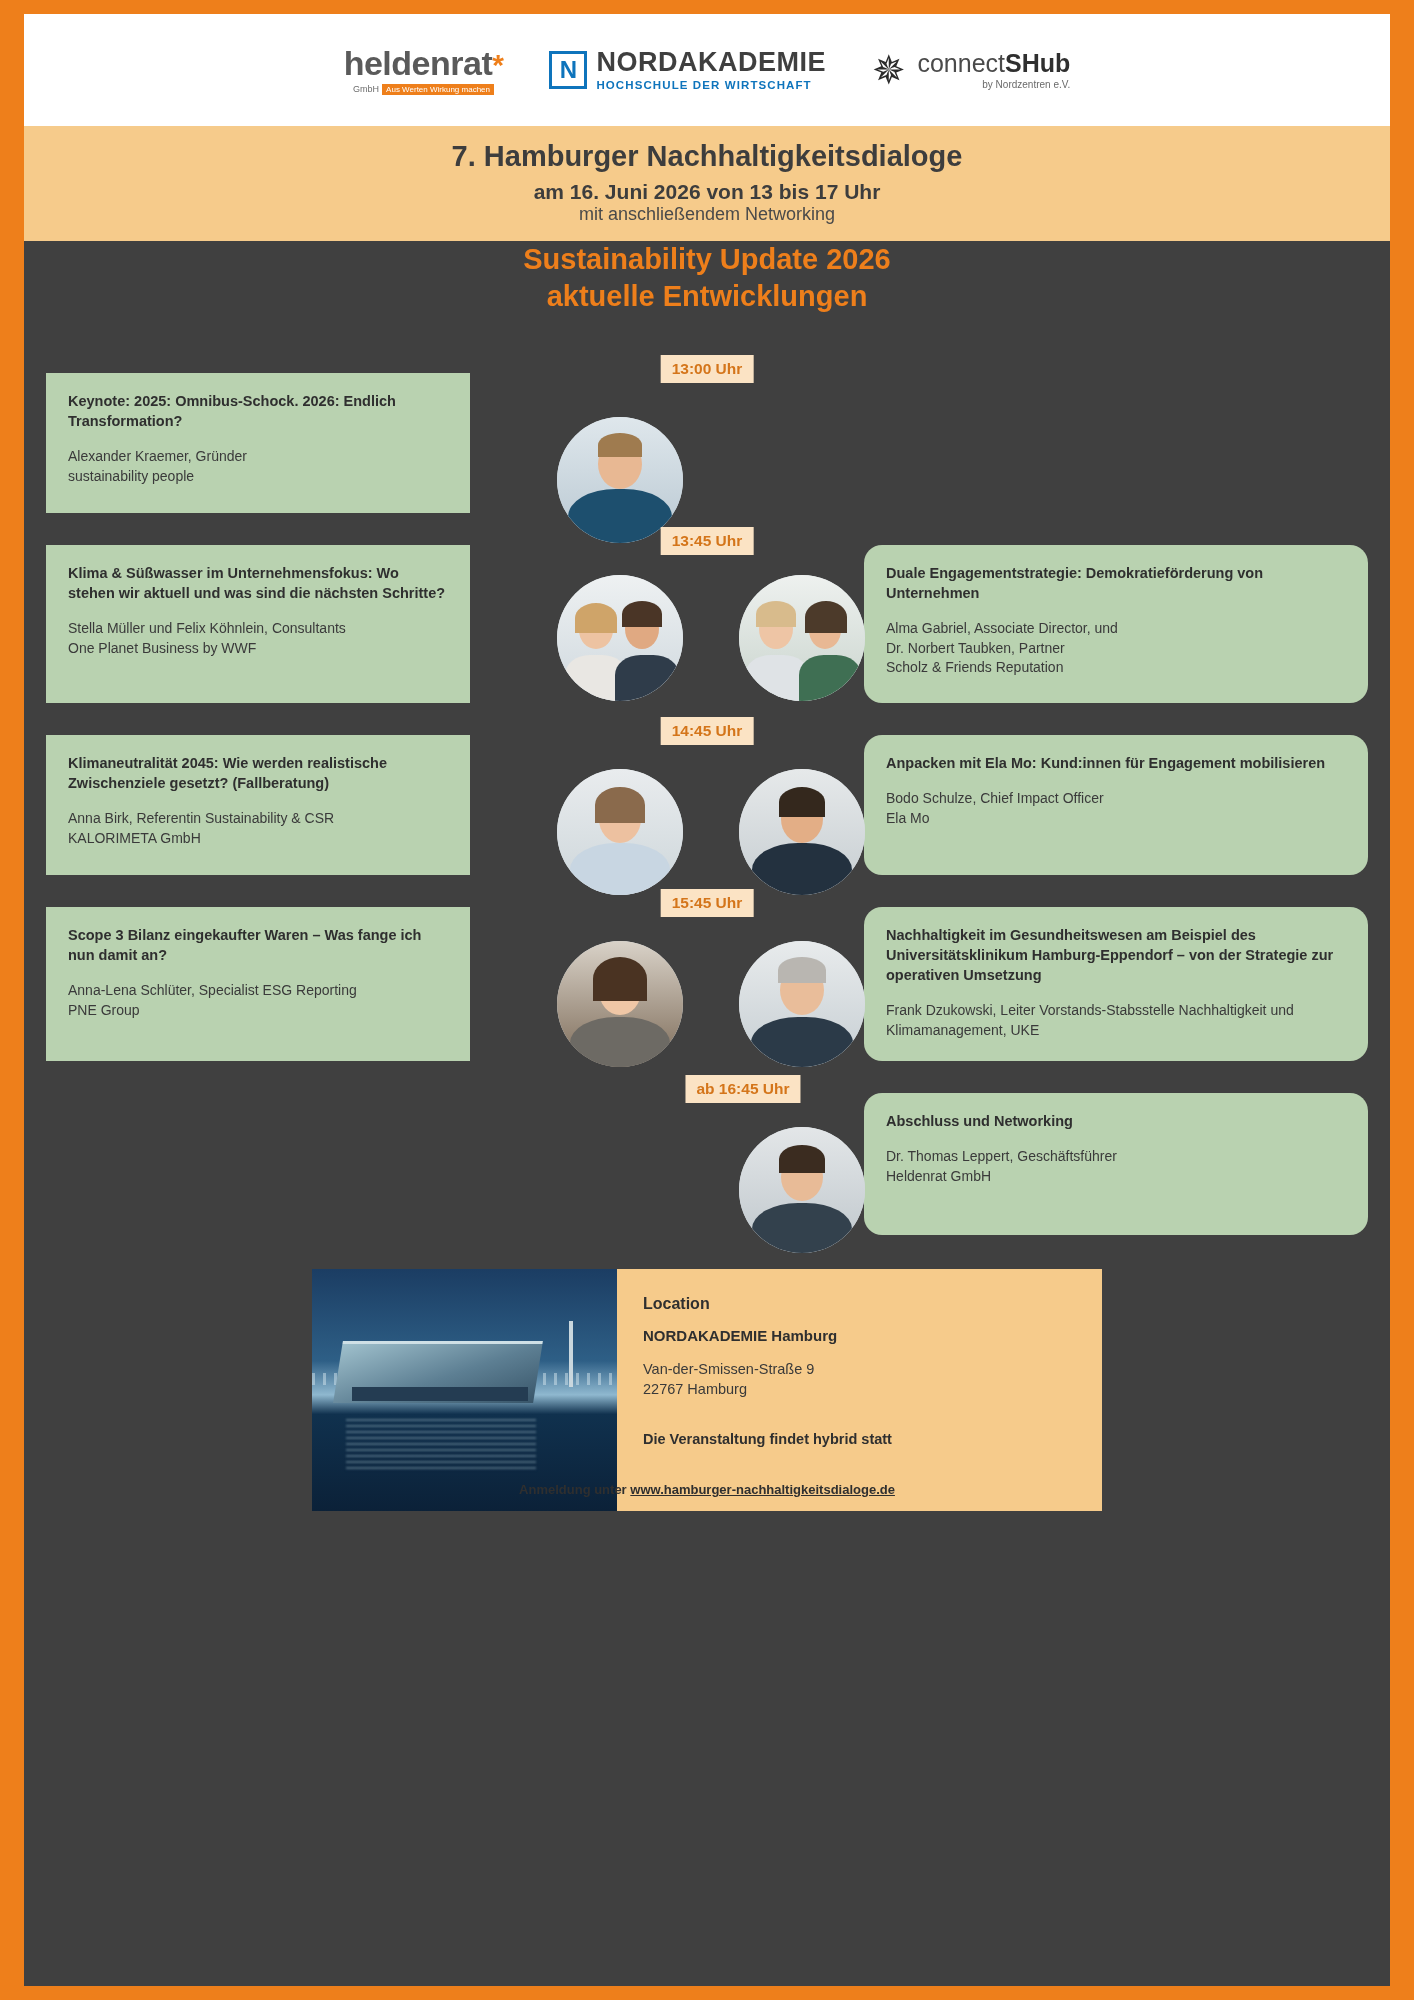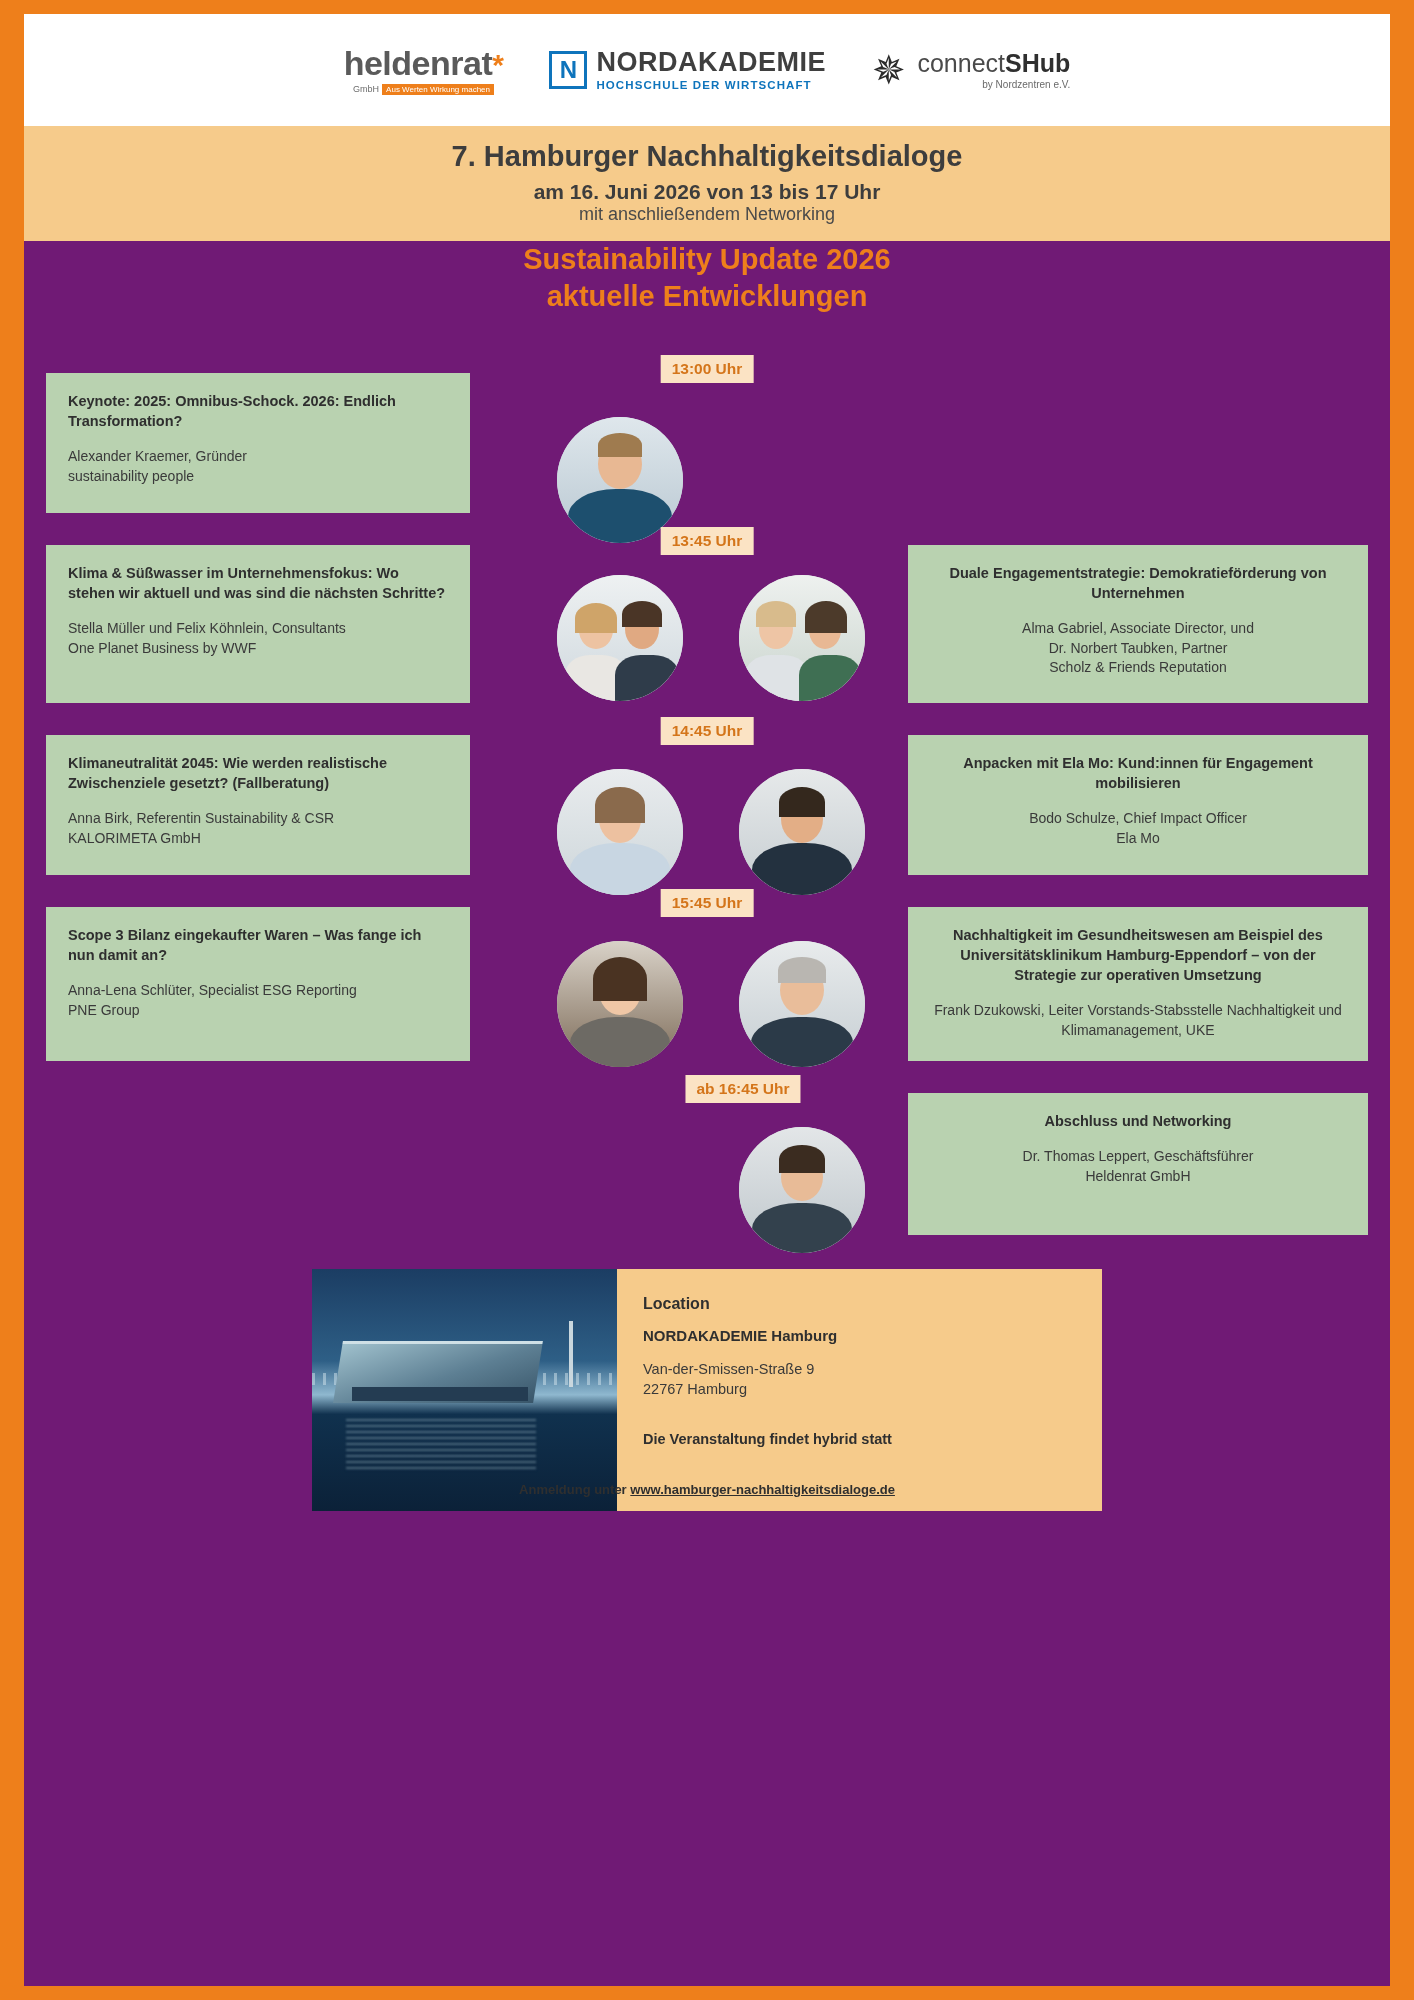--- a/index.html
+++ b/index.html
@@ -19,21 +19,21 @@
     background: #ffffff;
     border: 24px solid #ee7f1b;
     border-top-width: 14px;
     border-bottom-width: 14px;
     padding: 0;
   }
   .inner {
     position: relative;
     width: 100%;
     height: 100%;
-    background: #701a75;
+    background: #404040;
     overflow: hidden;
   }
 
   
   .logobar {
     height: 112px;
     display: flex;
     align-items: center;
     justify-content: center;
     gap: 46px;
@@ -99,21 +99,21 @@
     z-index: 5;
   }
 
   .card {
     position: absolute;
     background: #b9d2b0;
     min-height: 100px;
     padding: 18px 22px;
   }
   .card.left  { left: 22px;  width: 424px; }
-  .card.right { right: 22px; width: 460px; text-align: center; }
+  .card.right { right: 22px; width: 504px; text-align: left; border-radius: 18px; }
 
   .card .ctitle { font-size: 14.5px; font-weight: bold; color: #2f2f2f; line-height: 1.38; }
   .card .cspeaker { font-size: 14px; color: #3a3a3a; line-height: 1.4; margin-top: 16px; }
 
   .avatar {
     position: absolute;
     border-radius: 50%;
     overflow: hidden;
     z-index: 4;
     background: #cfd7dc;

